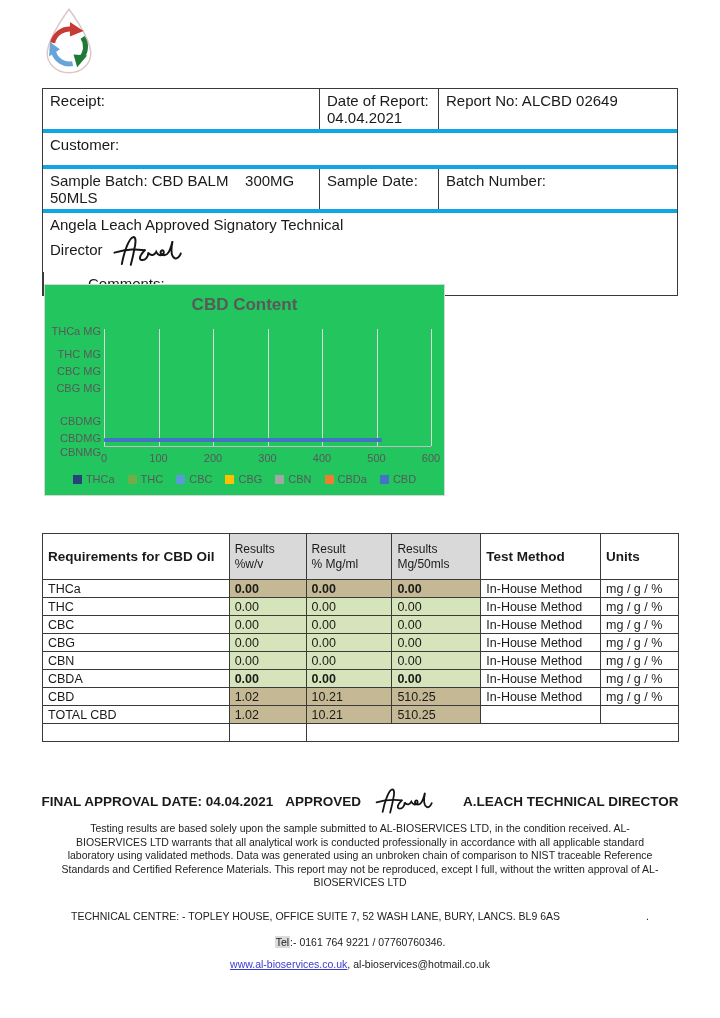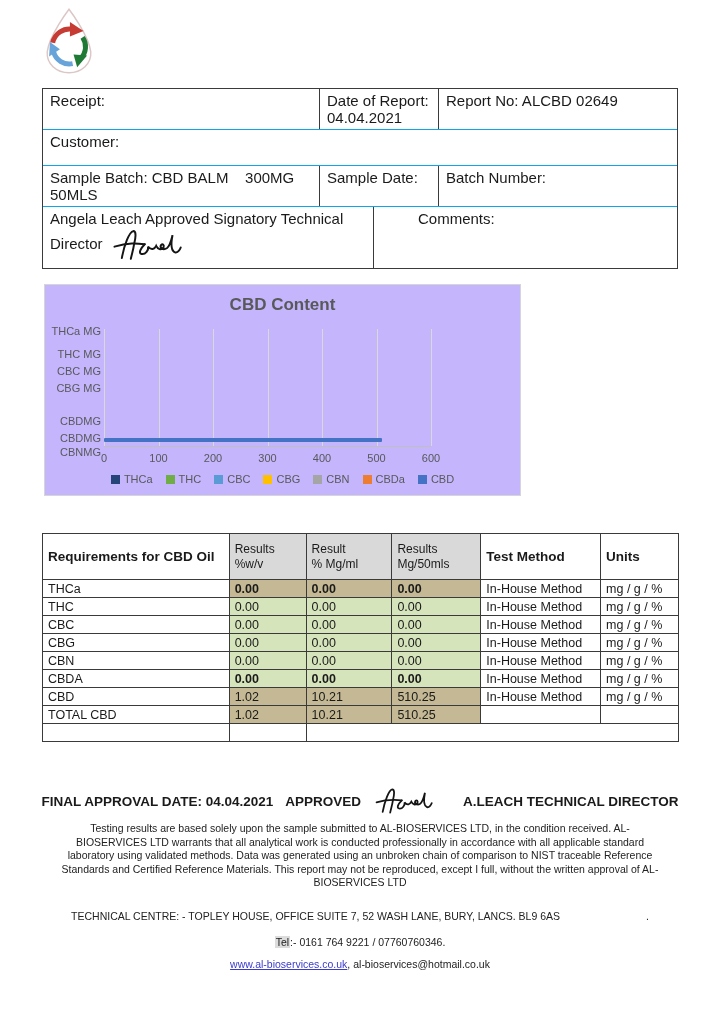--- a/index.html
+++ b/index.html
@@ -6,33 +6,33 @@
   body { background:#fff; font-family:"Liberation Sans", sans-serif; color:#1a1a1a; }
   .page { position:relative; width:720px; height:1018px; background:#fff; overflow:hidden; }
 
   
   .logo-block { position:absolute; top:6px; left:40px; display:flex; align-items:center; gap:10px; }
   .logo-text .brand-title { font-size:31px; font-weight:bold; color:#1e8039; letter-spacing:.5px; line-height:1.05; }
   .logo-text .brand-subtitle { font-size:21px; color:#217a3c; line-height:1.1; }
 
   
   .info-table { position:absolute; top:88px; left:42px; width:636px; border:1px solid #3a3a3a; font-size:15px; }
-  .info-row { display:flex; border-top:1px solid #0ea5e9; }
+  .info-row { display:flex; border-top:4px solid #0ea5e9; }
   .info-row:first-child { border-top:none; }
   .info-cell { padding:3px 7px; border-left:1px solid #3a3a3a; }
   .info-cell:first-child { border-left:none; }
-  .r1 { min-height:37px; } .r2 { min-height:36px; } .r3 { min-height:38px; } .r4 { min-height:62px; }
+  .r1 { min-height:37px; } .r2 { min-height:36px; } .r3 { min-height:38px; } .r4 { min-height:62px;flex-direction:column; }
   .w-receipt { width:276px; } .w-date { width:119px; } .w-report { flex:1; }
   .w-sig { width:330px; } .w-comments { flex:1;padding-left:44px; }
   .full { flex:1; }
   .pre { white-space:pre-wrap; }
   .sig-svg { vertical-align:middle; margin-left:4px; }
 
   
-  .chart-box { position:absolute; top:284px; left:44px; width:477px; height:212px; border:1px solid #d6d6d6; background:#c4b5fd; }
+  .chart-box { position:absolute; top:284px; left:44px; width:401px; height:212px; border:1px solid #d6d6d6; background:#22c55e; }
   .chart-title { position:absolute; top:10px; left:0; width:100%; text-align:center; font-size:17px; font-weight:bold; color:#595959; }
   .ylab { position:absolute; left:0; width:56px; text-align:right; font-size:11px; color:#595959; }
   .gridline { position:absolute; width:1px; background:#d9d9d9; }
   .axis-line { position:absolute; height:1px; background:#bfbfbf; }
   .xtick { position:absolute; width:34px; text-align:center; font-size:11px; color:#595959; }
   .bar { position:absolute; height:4px; border-radius:1px; }
   .legend { position:absolute; left:0; width:100%; display:flex; justify-content:center; gap:13px; }
   .legend-item { display:flex; align-items:center; gap:4px; font-size:11px; color:#595959; }
   .swatch { width:9px; height:9px; display:inline-block; }
 

